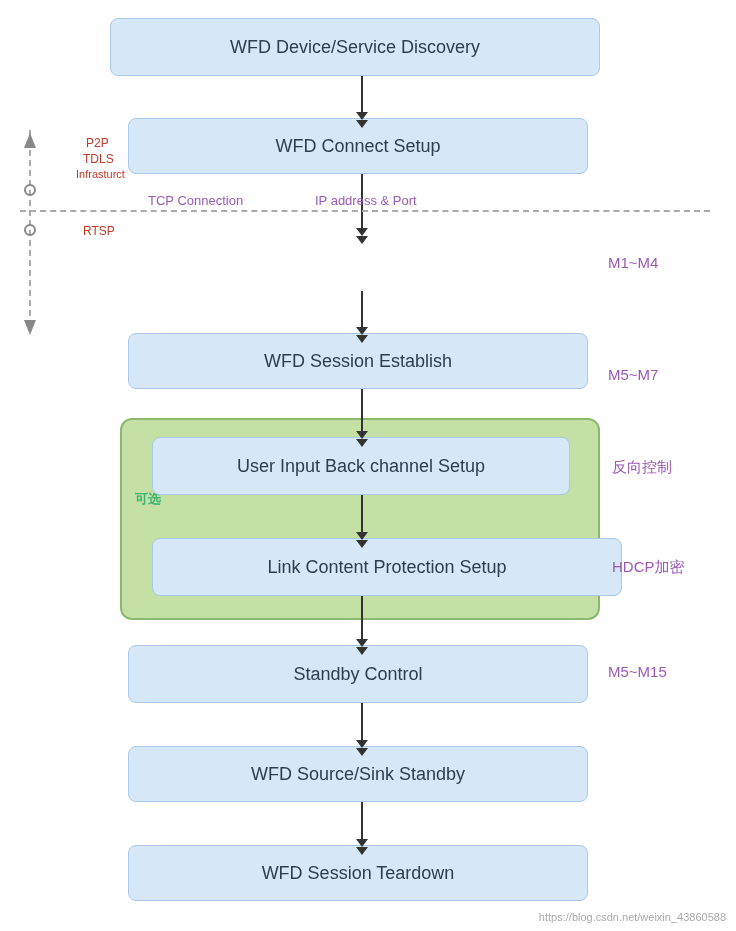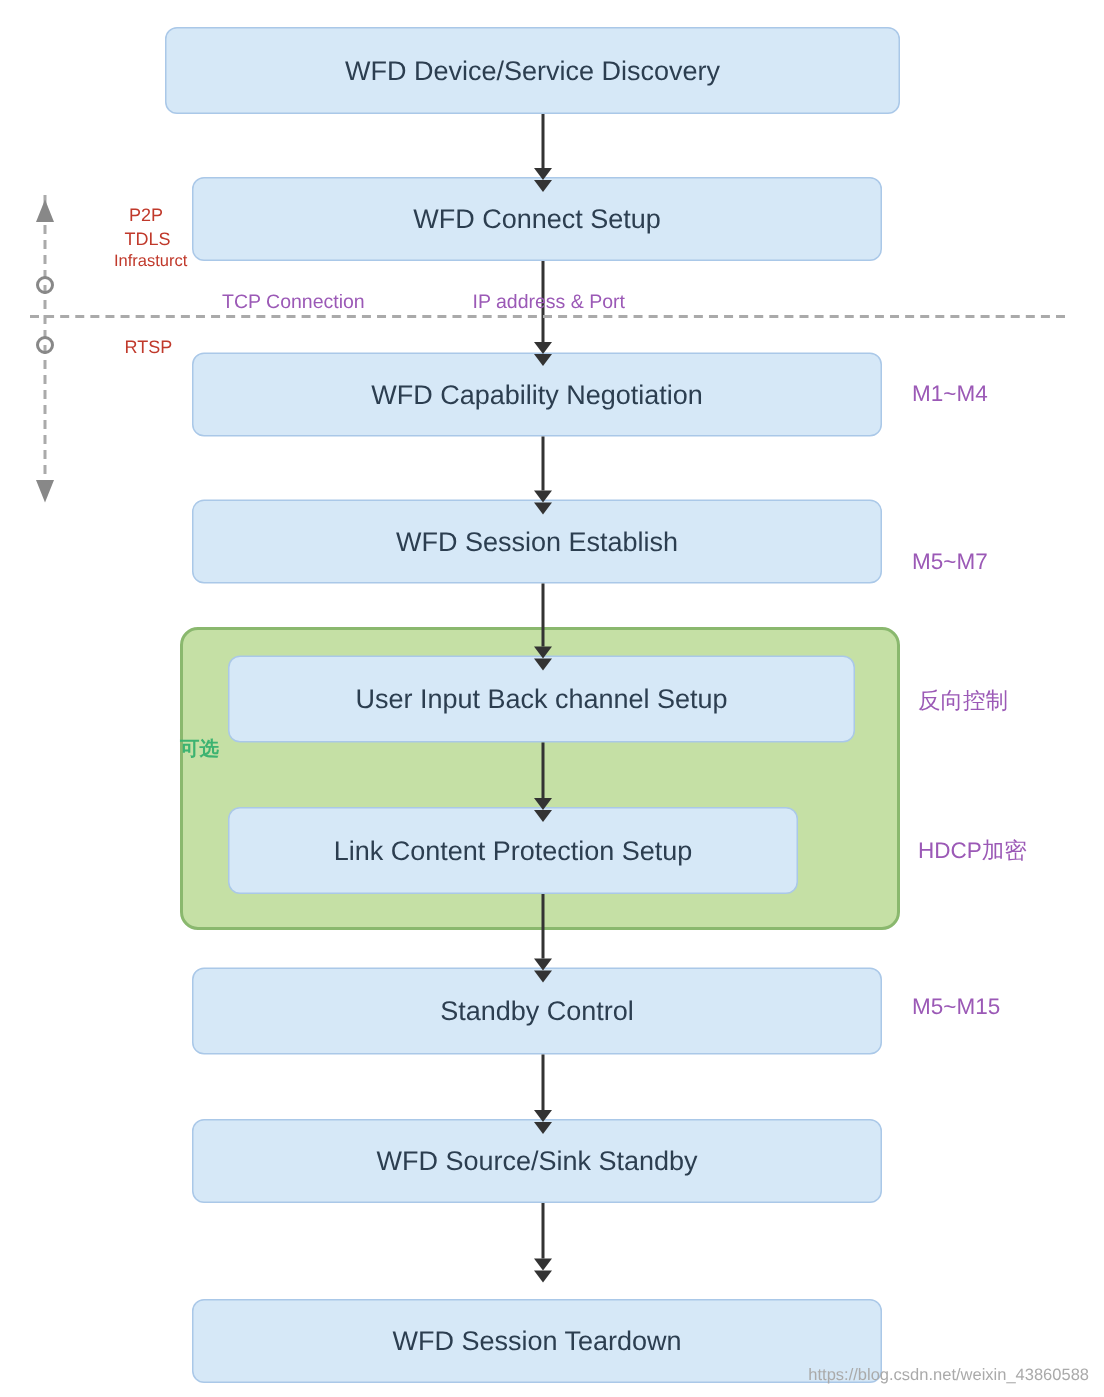--- a/index.html
+++ b/index.html
@@ -110,55 +110,52 @@
       color: #aaa;
     }
   </style>
 </head>
 <body>
 
 <div class="diagram-container">
 
   <div class="optional-box" style="top:418px; left:120px; width:480px; height:202px;"></div>
 
-  <div class="optional-label" style="top:490px; left:120px;text-align:center;">可选</div>
+  <div class="optional-label" style="top:490px; left:135px;text-align:center;">可选</div>
 
   <div class="flow-box" style="top:18px; left:110px; width:490px; height:58px;">
     <span>WFD Device/Service Discovery</span>
   </div>
 
   <div class="flow-box" style="top:118px; left:128px; width:460px; height:56px;">
     <span>WFD Connect Setup</span>
   </div>
 
-  <div class="flow-box" style="top:235px; left:128px; width:460px; height:56px;">
-    <span>WFD Capability Negotiation</span>
-  </div>
 
   <div class="flow-box" style="top:333px; left:128px; width:460px; height:56px;">
     <span>WFD Session Establish</span>
   </div>
 
   <div class="flow-box" style="top:437px; left:152px; width:418px; height:58px;">
     <span>User Input Back channel Setup</span>
   </div>
 
-  <div class="flow-box" style="top:538px; left:152px; width:380px; height:58px;">
+  <div class="flow-box" style="top:538px; left:152px; width:470px; height:58px;">
     <span>Link Content Protection Setup</span>
   </div>
 
   <div class="flow-box" style="top:645px; left:128px; width:460px; height:58px;">
     <span>Standby Control</span>
   </div>
 
   <div class="flow-box" style="top:746px; left:128px; width:460px; height:56px;">
     <span>WFD Source/Sink Standby</span>
   </div>
 
-  <div class="flow-box" style="top:845px; left:128px; width:460px; height:56px;margin-top:21px;">
+  <div class="flow-box" style="top:845px; left:128px; width:460px; height:56px;">
     <span>WFD Session Teardown</span>
   </div>
 
   <div class="arrow-down" style="position:absolute; top:76px; left:356px;">
     <div style="width:2px; height:36px; background:#333;"></div>
     <div style="width:0; height:0; border-left:6px solid transparent; border-right:6px solid transparent; border-top:8px solid #333;"></div>
   </div>
 
   <div class="arrow-down" style="position:absolute; top:174px; left:356px;">
     <div style="width:2px; height:54px; background:#333;"></div>

